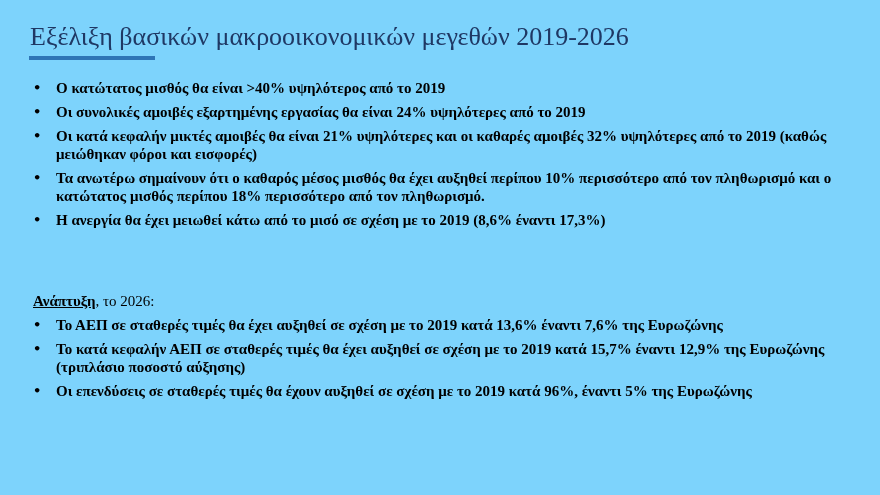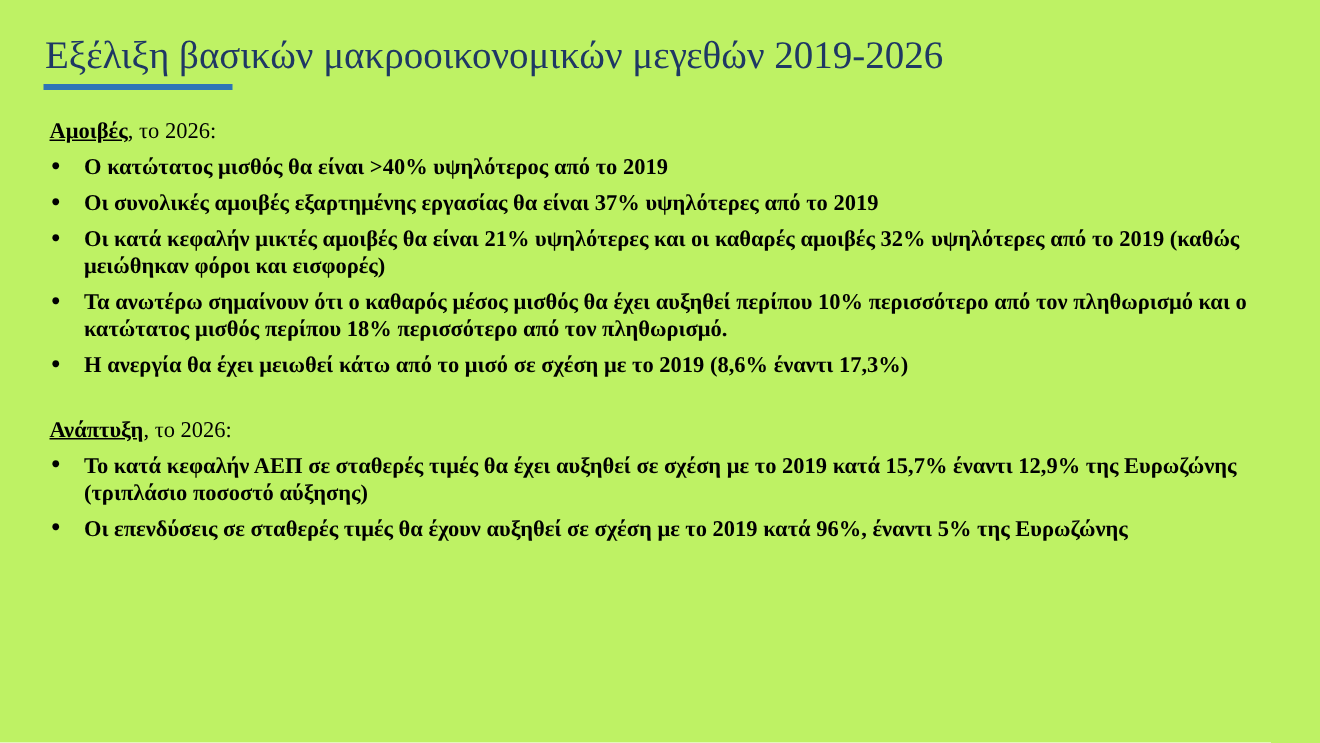--- a/index.html
+++ b/index.html
@@ -4,21 +4,21 @@
   <style>
     html, body {
       margin: 0;
       padding: 0;
       background: #ffffff;
     }
     .slide {
       position: relative;
       width: 880px;
       height: 495px;
-      background: #bef264;
+      background: #7dd3fc;
       overflow: hidden;
       font-family: "Liberation Serif", "DejaVu Serif", serif;
       color: #000000;
     }
     .title {
       position: absolute;
       left: 30px;
       top: 22px;
       font-size: 26px;
       line-height: 30px;
@@ -36,21 +36,21 @@
       background: #2E75B6;
     }
     .section {
       position: absolute;
       left: 33px;
       width: 830px;
       font-size: 15px;
       line-height: 18px;
     }
     .section.s1 { top: 79px; }
-    .section.s2 { top: 278px; }
+    .section.s2 { top: 292px; }
     .section-head {
       margin: 0 0 6px 0;
     }
     .section-head .kw {
       font-weight: bold;
       text-decoration: underline;
     }
     ul.bullets {
       list-style: none;
       margin: 0;
@@ -72,30 +72,30 @@
     }
   </style>
 </head>
 <body>
 
 <div class="slide">
   <h1 class="title">Εξέλιξη βασικών μακροοικονομικών μεγεθών 2019-2026</h1>
   <div class="title-bar"></div>
 
   <div class="section s1">
-    <p class="section-head"><span class="kw">Αμοιβές</span><span>, το 2026:</span></p>
     <ul class="bullets">
       <li>Ο κατώτατος μισθός θα είναι &gt;40% υψηλότερος από το 2019</li>
-      <li>Οι συνολικές αμοιβές εξαρτημένης εργασίας θα είναι 37% υψηλότερες από το 2019</li>
+      <li>Οι συνολικές αμοιβές εξαρτημένης εργασίας θα είναι 24% υψηλότερες από το 2019</li>
       <li>Οι κατά κεφαλήν μικτές αμοιβές θα είναι 21% υψηλότερες και οι καθαρές αμοιβές 32% υψηλότερες από το 2019 (καθώς μειώθηκαν φόροι και εισφορές)</li>
       <li>Τα ανωτέρω σημαίνουν ότι ο καθαρός μέσος μισθός θα έχει αυξηθεί περίπου 10% περισσότερο από τον πληθωρισμό και ο κατώτατος μισθός περίπου 18% περισσότερο από τον πληθωρισμό.</li>
       <li>Η ανεργία θα έχει μειωθεί κάτω από το μισό σε σχέση με το 2019 (8,6% έναντι 17,3%)</li>
     </ul>
   </div>
 
   <div class="section s2">
     <p class="section-head"><span class="kw">Ανάπτυξη</span><span>, το 2026:</span></p>
     <ul class="bullets">
+      <li>Το ΑΕΠ σε σταθερές τιμές θα έχει αυξηθεί σε σχέση με το 2019 κατά 13,6% έναντι 7,6% της Ευρωζώνης</li>
       <li>Το κατά κεφαλήν ΑΕΠ σε σταθερές τιμές θα έχει αυξηθεί σε σχέση με το 2019 κατά 15,7% έναντι 12,9% της Ευρωζώνης (τριπλάσιο ποσοστό αύξησης)</li>
       <li>Οι επενδύσεις σε σταθερές τιμές θα έχουν αυξηθεί σε σχέση με το 2019 κατά 96%, έναντι 5% της Ευρωζώνης</li>
     </ul>
   </div>
 </div>
 
 </body></html>

